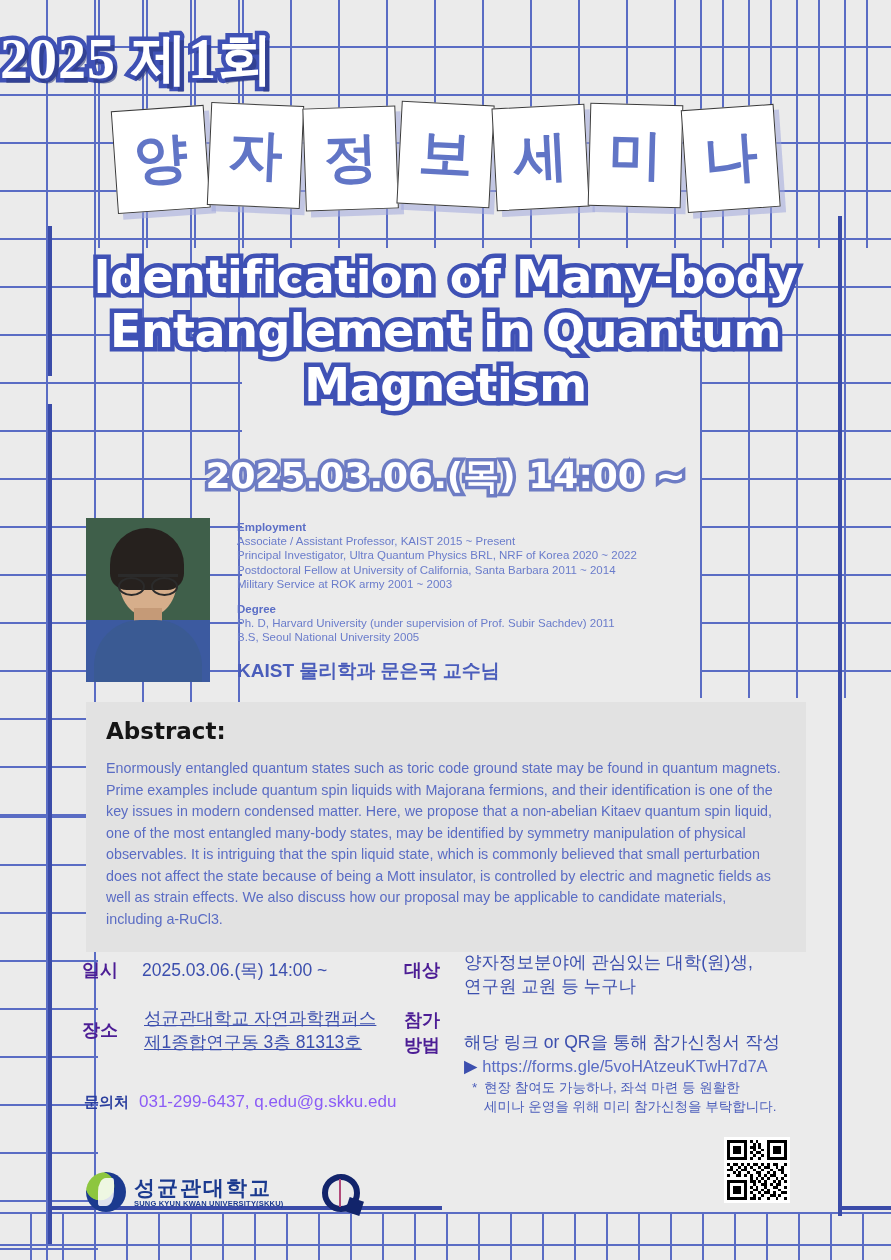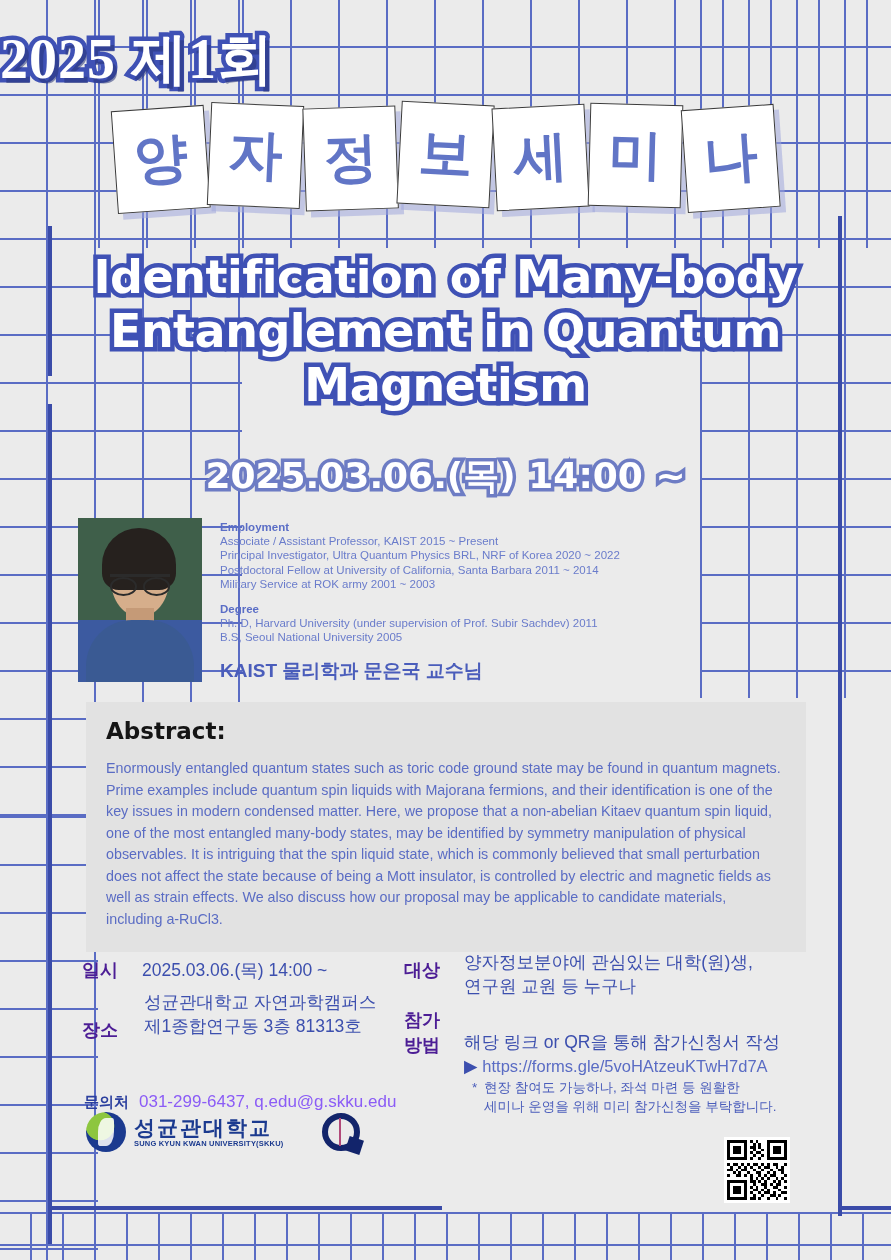--- a/index.html
+++ b/index.html
@@ -87,21 +87,21 @@
     position: absolute; left: 0; right: 0; top: 452px;
     text-align: center;
     font-size: 36px; font-weight: 700;
     color: #ffffff;
     font-family: "DejaVu Sans", sans-serif;
     -webkit-text-stroke: 7px #6d7cc4;
     paint-order: stroke fill;
   }
 
   
-  .speaker { position: absolute; left: 78px; top: 518px; width: 720px; display: flex; gap: 18px; }
+  .speaker { position: absolute; left: 86px; top: 518px; width: 720px; display: flex; gap: 27px; }
 
   .photo {
     width: 124px; height: 164px; flex: 0 0 124px;
     background:
       radial-gradient(ellipse 46px 58px at 50% 38%, #d6ae8b 0 62%, rgba(214,174,139,0) 64%),
       linear-gradient(to bottom, #3f5f4a 0 62%, #3c5aa0 62% 100%);
     position: relative; overflow: hidden;
   }
   .photo .hair {
     position: absolute; left: 24px; top: 10px; width: 74px; height: 62px;
@@ -145,36 +145,36 @@
   .info { position: absolute; left: 82px; top: 950px; width: 740px; }
   .ilabel {
     font-size: 18px; font-weight: 700; color:#4c1d95; white-space: nowrap;
     line-height: 24px;
   }
   .ival { font-size: 17.5px; color:#3c4fae; line-height: 24px; white-space: nowrap; }
 
   .lbl-ilsi   { position:absolute; left:0px;   top:8px; }
   .val-ilsi   { position:absolute; left:60px;  top:8px; }
   .lbl-jangso { position:absolute; left:0px;   top:68px; }
-  .val-jangso { position:absolute; left:62px;  top:40px; }
+  .val-jangso { position:absolute; left:62px;  top:56px;text-decoration:underline; }
   .lbl-daesang{ position:absolute; left:322px; top:8px; }
   .val-daesang{ position:absolute; left:382px; top:0px; }
   .lbl-chamga { position:absolute; left:322px; top:58px; line-height: 25px; }
   .val-chamga { position:absolute; left:382px; top:80px; }
 
   .val-chamga .link { font-size: 16.5px; color:#5a6cc4; }
   .note { position:absolute; left:402px; top:128px; font-size:13.5px; color:#4a5dbb; line-height:19px; }
   .note .star { position:absolute; left:-12px; top:0; }
 
   .contact { position:absolute; left:84px; top:1068px; display:flex; gap:10px; align-items:baseline; }
   .contact .clbl { font-size:15px; font-weight:700; color:#2b3f9e; }
   .contact .cval { font-size:17px; color:#8b5cf6;margin-top:24px; }
 
   
-  .logos { position:absolute; left:86px; top:1112px; display:flex; align-items:center; gap:38px; }
+  .logos { position:absolute; left:86px; top:1172px; display:flex; align-items:flex-end; gap:38px; }
   .logo { display:flex; align-items:center; gap:8px; }
   .skku-mark {
     width:40px; height:40px; border-radius:50%;
     background: radial-gradient(circle at 35% 35%, #8dc63f 0 38%, #1b3a8f 40% 100%);
     position:relative;
   }
   .skku-mark::after{
     content:""; position:absolute; left:12px; top:6px; width:16px; height:28px;
     background:#ffffff; border-radius:50% 10% 50% 10%;
     opacity:.85;

